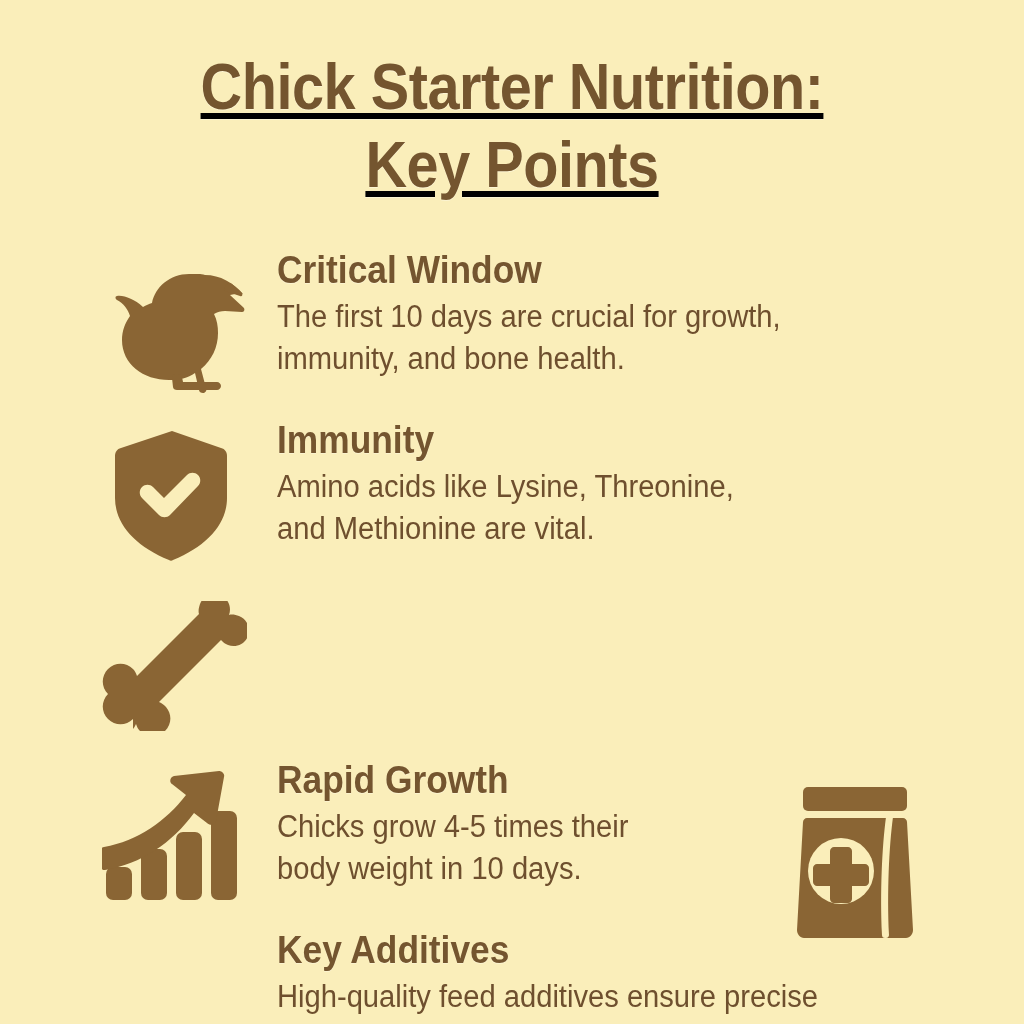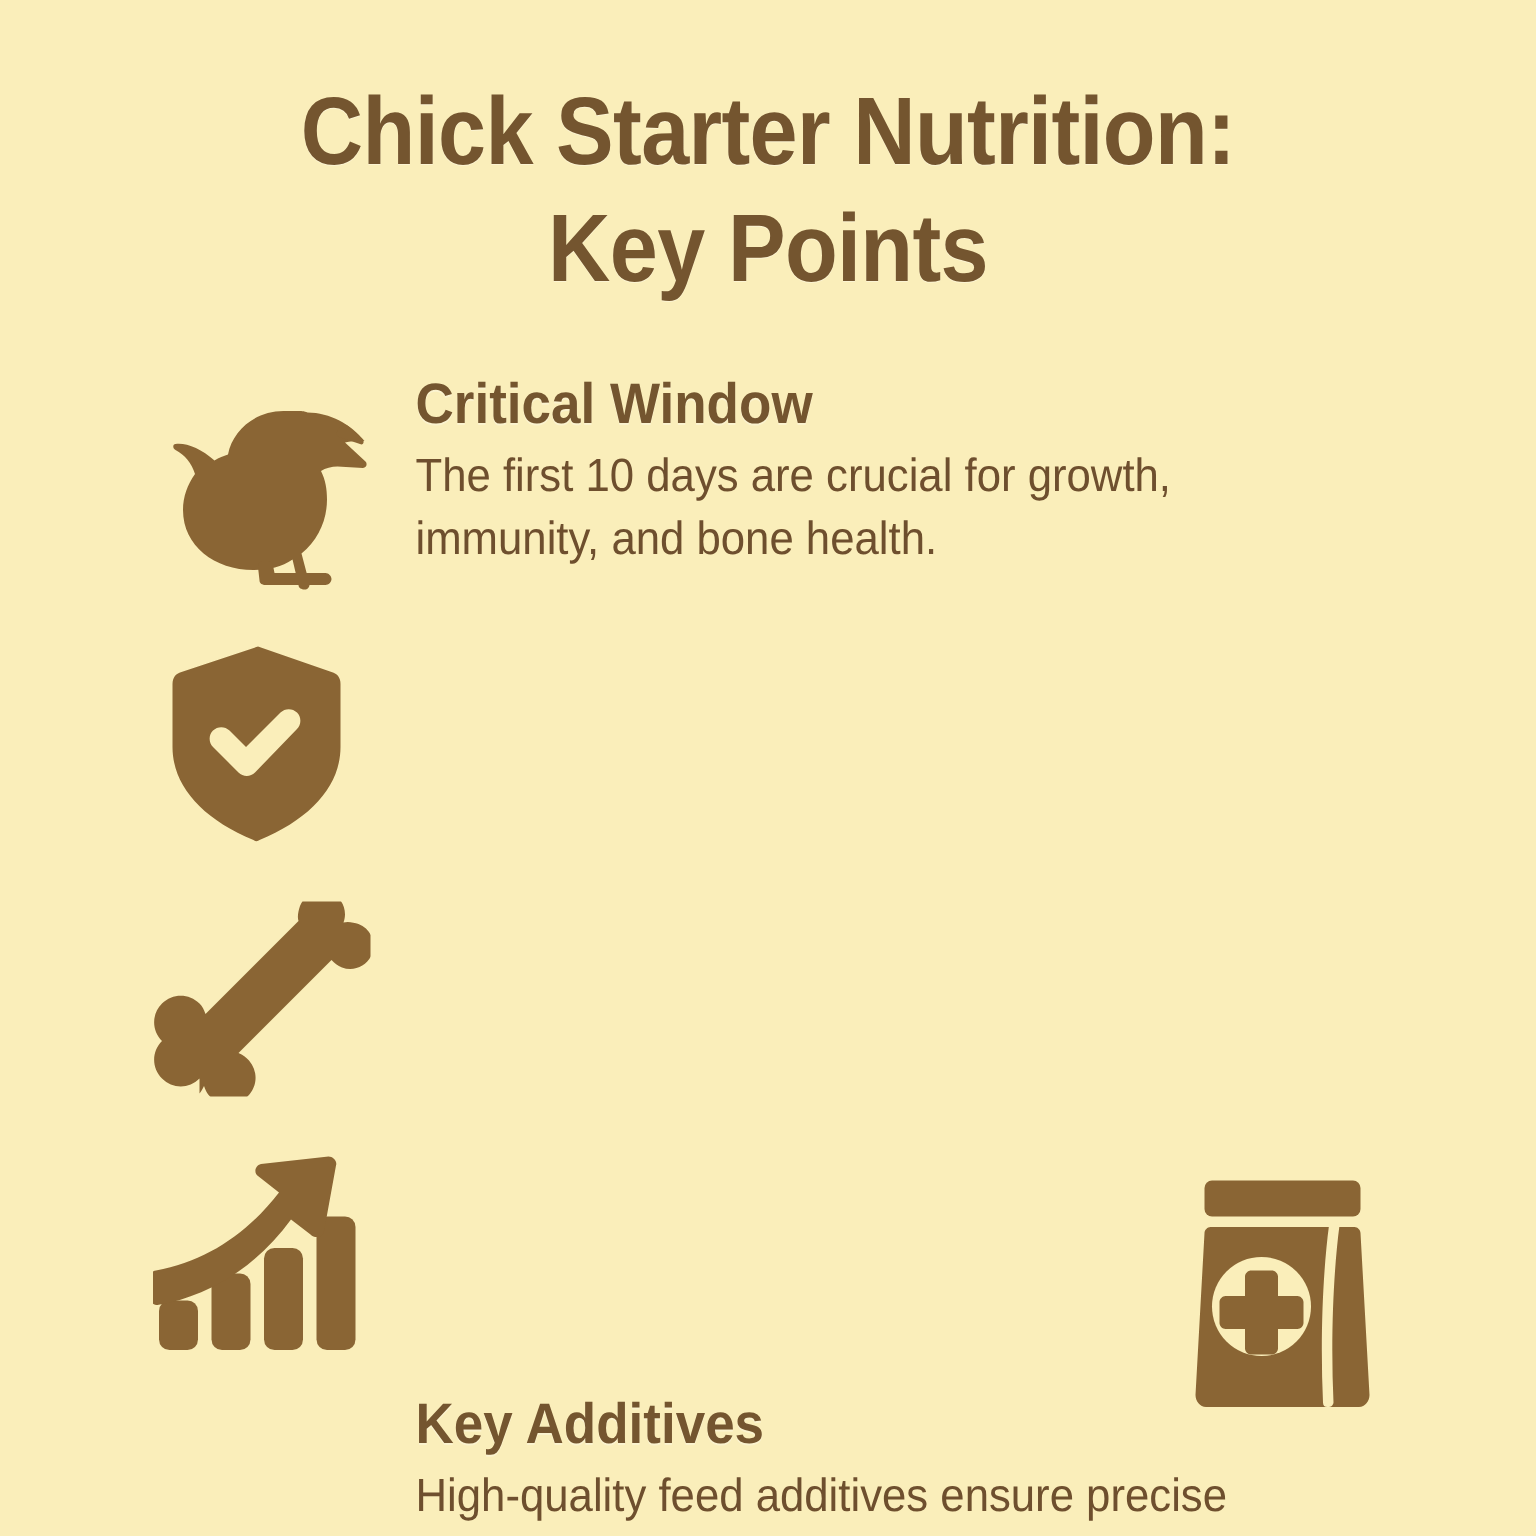--- a/index.html
+++ b/index.html
@@ -25,20 +25,21 @@
     box-sizing: border-box;
   }
 
   
   .title-block {
     position: absolute;
     left: 0;
     top: 48px;
     width: 1024px;
     text-align: center;
+    text-decoration: underline;
   }
   .title-line {
     display: block;
     font-family: "Liberation Sans", sans-serif;
     font-weight: bold;
     font-size: 64px;
     line-height: 78px;
     letter-spacing: -0.5px;
     color: #74552f;
     transform: scaleX(0.90);
@@ -142,20 +143,27 @@
       </div>
     </div>
 
     <div class="row">
       <div class="row-icon">
         <svg width="130" height="140" viewBox="0 0 130 140" aria-hidden="true">
           <path fill="#8a6534" d="M65 5 14 22c-4 1-6 4-6 8v42c0 26 20 48 54 62 1 1 3 1 4 0 34-14 54-36 54-62V30c0-4-2-7-6-8L65 5z"></path>
           <path fill="#faeeba" d="M91 49c-3-3-8-3-11 0L57 72 46 61c-3-3-8-3-11 0s-3 8 0 11l17 17c3 3 8 3 11 0l28-29c3-3 3-8 0-11z"></path>
         </svg>
       </div>
+      <div class="row-text">
+        <div class="row-heading">Immunity</div>
+        <div class="row-body">
+          <span>Amino acids like Lysine, Threonine,</span>
+          <span>and Methionine are vital.</span>
+        </div>
+      </div>
     </div>
 
     <div class="row">
       <div class="row-icon">
         <svg width="150" height="130" viewBox="0 0 150 130" aria-hidden="true">
           <g fill="#8a6534">
             <path d="M36 118c-7 7-18 7-25 0s-7-18 0-25c-7-7-7-18 0-25s18-7 25 0c2 2 3 4 4 7l62-62c-1-3 0-7 1-10 3-8 12-12 20-9s12 12 9 20c3-1 7 0 10 1 8 3 12 12 9 20s-12 12-20 9c-3-1-5-3-7-5l-62 62c3 1 5 3 7 5 6 7 6 17-1 24-7 7-18 7-25 0-2-2-3-4-4-7-1 2-2 4-3 5z"></path>
           </g>
         </svg>
       </div>
@@ -165,20 +173,27 @@
       <div class="row-icon">
         <svg width="140" height="135" viewBox="0 0 140 135" aria-hidden="true">
           <g fill="#8a6534">
             <rect x="4" y="98" width="26" height="33" rx="7"></rect>
             <rect x="39" y="80" width="26" height="51" rx="7"></rect>
             <rect x="74" y="63" width="26" height="68" rx="7"></rect>
             <rect x="109" y="42" width="26" height="89" rx="7"></rect>
             <path d="M2 78c34-6 62-26 82-52l-14-11c-3-2-2-7 2-8l45-5c3 0 6 3 5 6l-8 44c-1 4-6 5-9 2l-13-10C70 74 39 95 3 101c-3 0-5-2-5-5v-13c0-3 2-5 4-5z"></path>
           </g>
         </svg>
+      </div>
+      <div class="row-text">
+        <div class="row-heading">Rapid Growth</div>
+        <div class="row-body">
+          <span>Chicks grow 4-5 times their</span>
+          <span>body weight in 10 days.</span>
+        </div>
       </div>
     </div>
 
     <div class="row">
       <div class="row-text">
         <div class="row-heading">Key Additives</div>
         <div class="row-body">
           <span>High-quality feed additives ensure precise</span>
         </div>
       </div>

